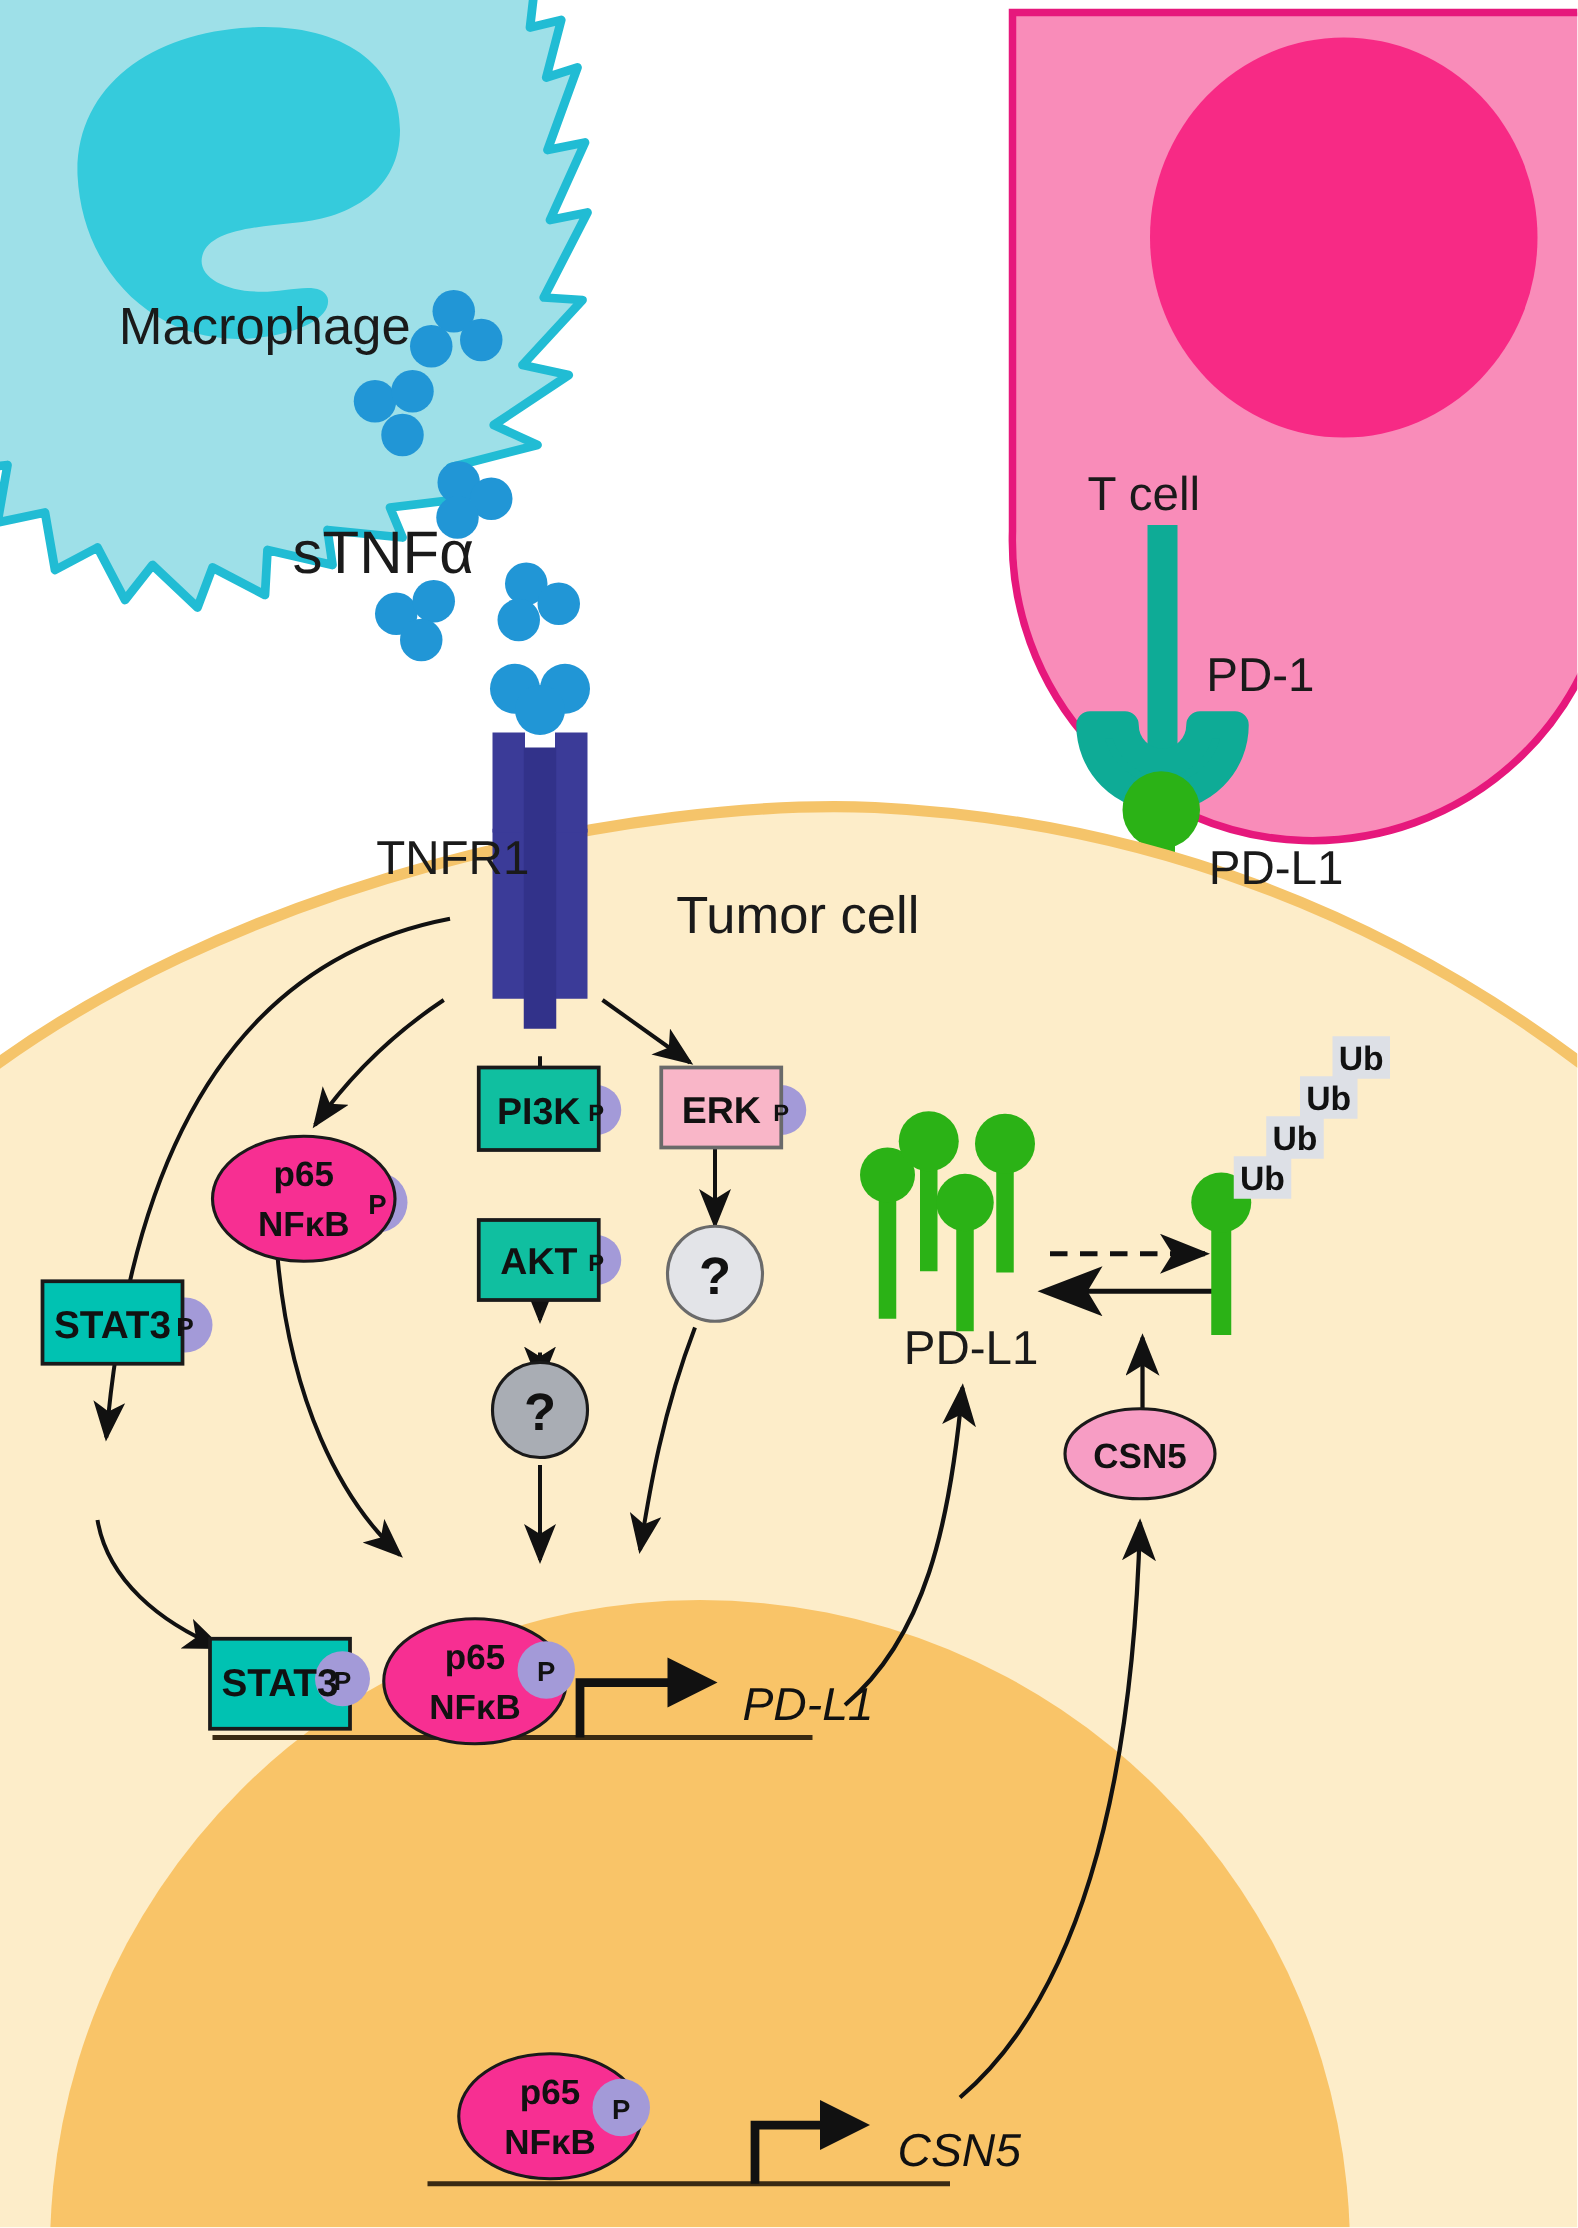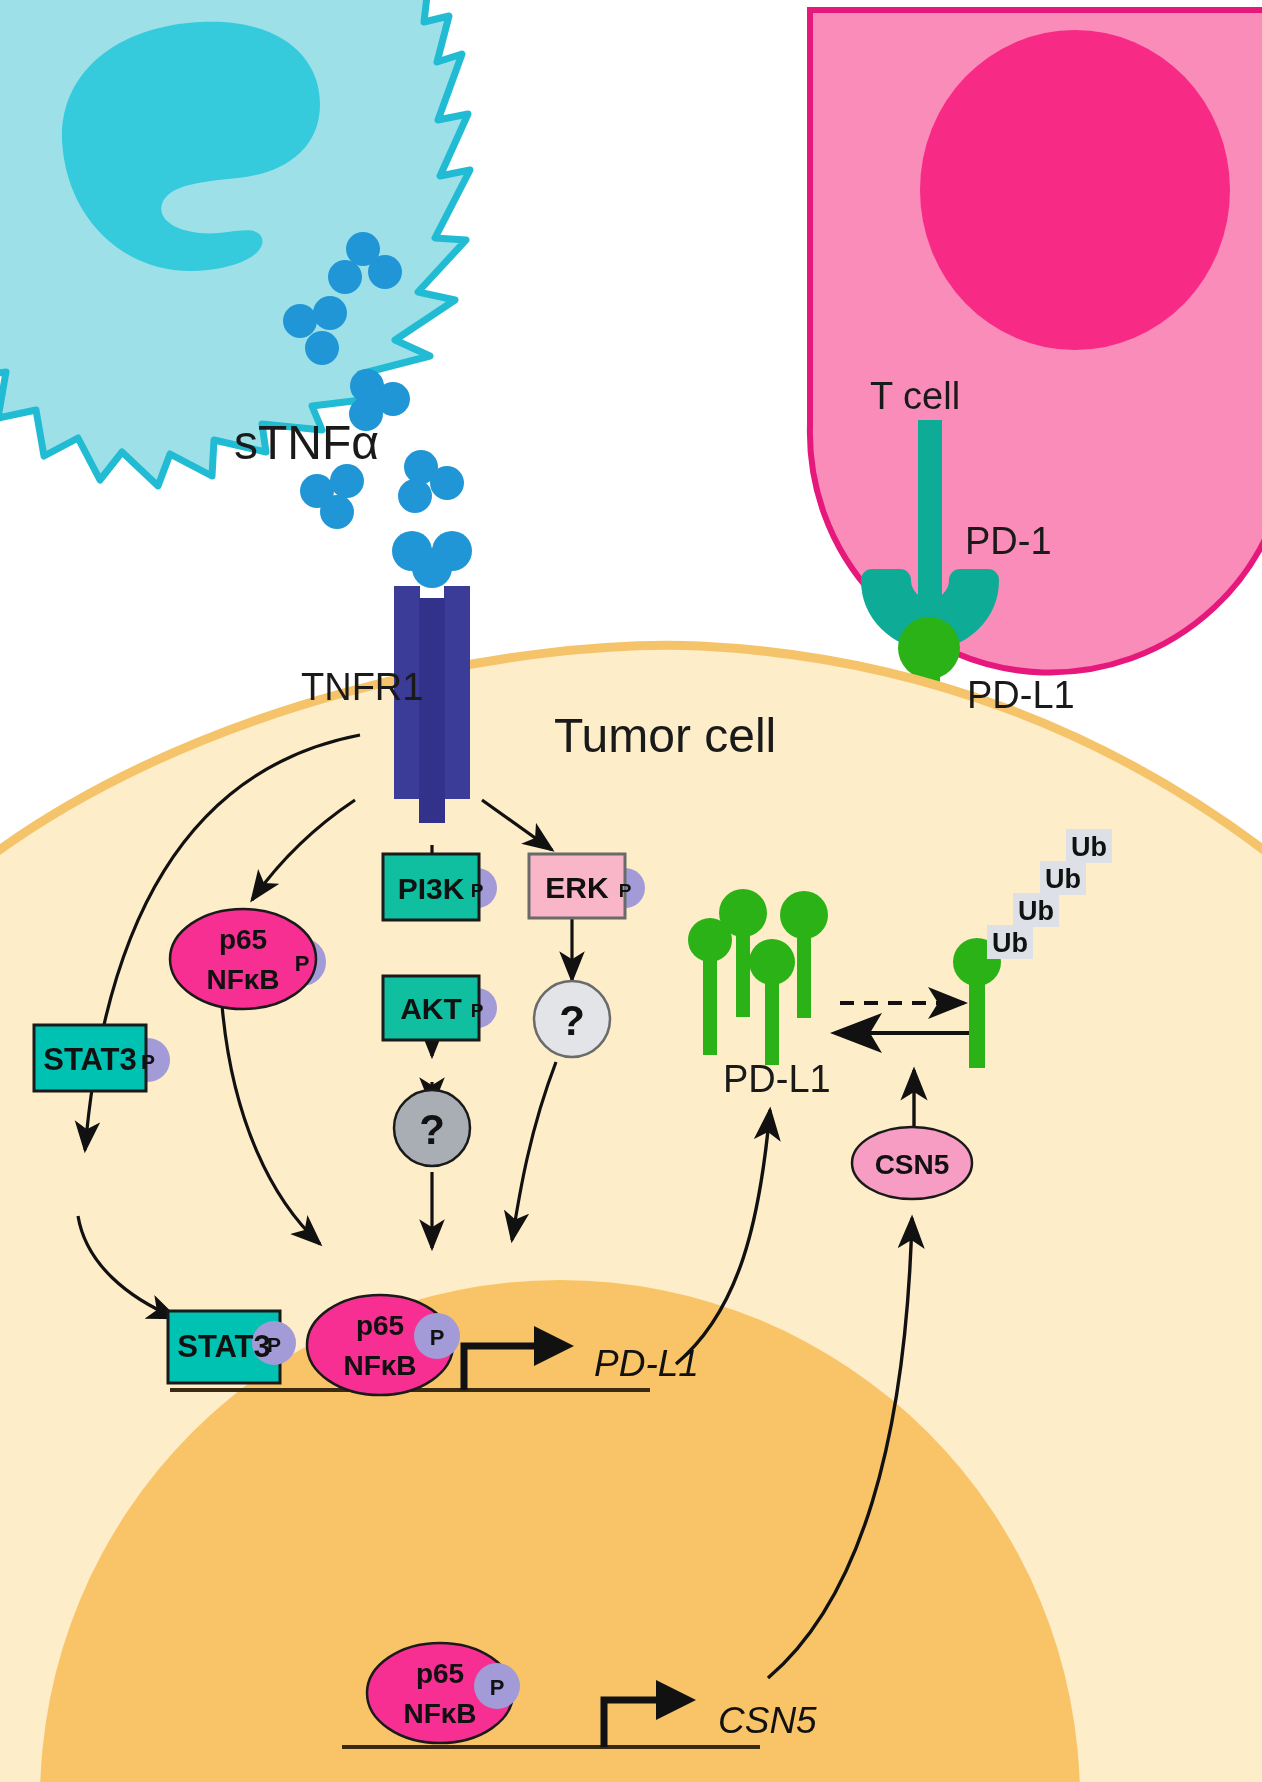--- a/index.html
+++ b/index.html
@@ -248,21 +248,22 @@
     <text class="node-text" x="440" y="1723" font-size="28" text-anchor="middle">NFκB</text>
     <text class="p-text" x="497" y="1695" font-size="22" text-anchor="middle">P</text>
     <text class="gene-text" x="718" y="1733" font-size="37">CSN5</text>
 
     <text class="ub-text" x="1010" y="952" font-size="27" text-anchor="middle">Ub</text>
     <text class="ub-text" x="1036" y="920" font-size="27" text-anchor="middle">Ub</text>
     <text class="ub-text" x="1063" y="888" font-size="27" text-anchor="middle">Ub</text>
     <text class="ub-text" x="1089" y="856" font-size="27" text-anchor="middle">Ub</text>
   </svg>
 
+  <div class="lbl" style="left:95px;top:237px;font-size:42px;">Macrophage</div>
   <div class="lbl" style="left:234px;top:415px;font-size:48px;">sTNFα</div>
   <div class="lbl" style="left:301px;top:666px;font-size:38px;">TNFR1</div>
-  <div class="lbl" style="left:554px;top:708px;font-size:48px;text-align:right;">Tumor cell</div>
+  <div class="lbl" style="left:541px;top:708px;font-size:42px;text-align:right;">Tumor cell</div>
   <div class="lbl" style="left:870px;top:343px;font-size:38px;margin-top:32px;">T cell</div>
   <div class="lbl" style="left:965px;top:520px;font-size:38px;text-align:right;">PD-1</div>
   <div class="lbl" style="left:967px;top:674px;font-size:38px;">PD-L1</div>
   <div class="lbl" style="left:723px;top:1058px;font-size:38px;">PD-L1</div>
 
 </div>
 
 </body></html>

